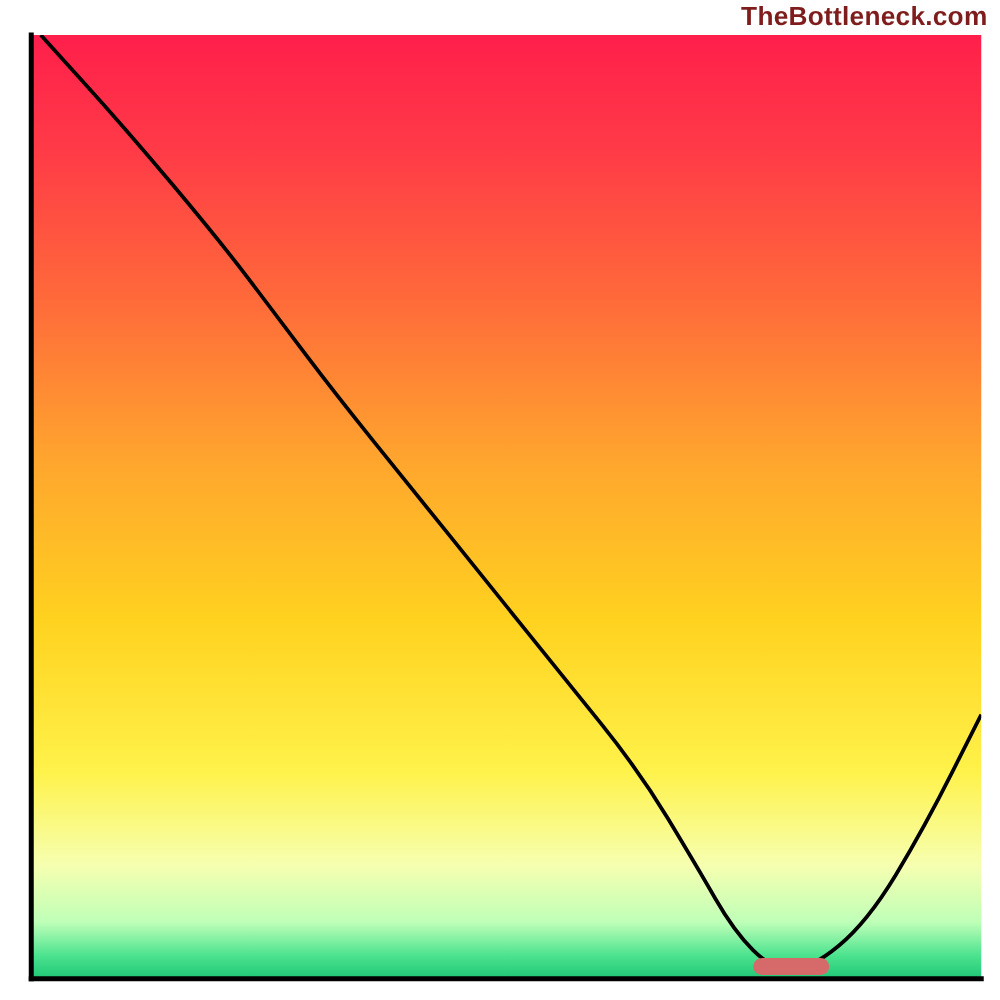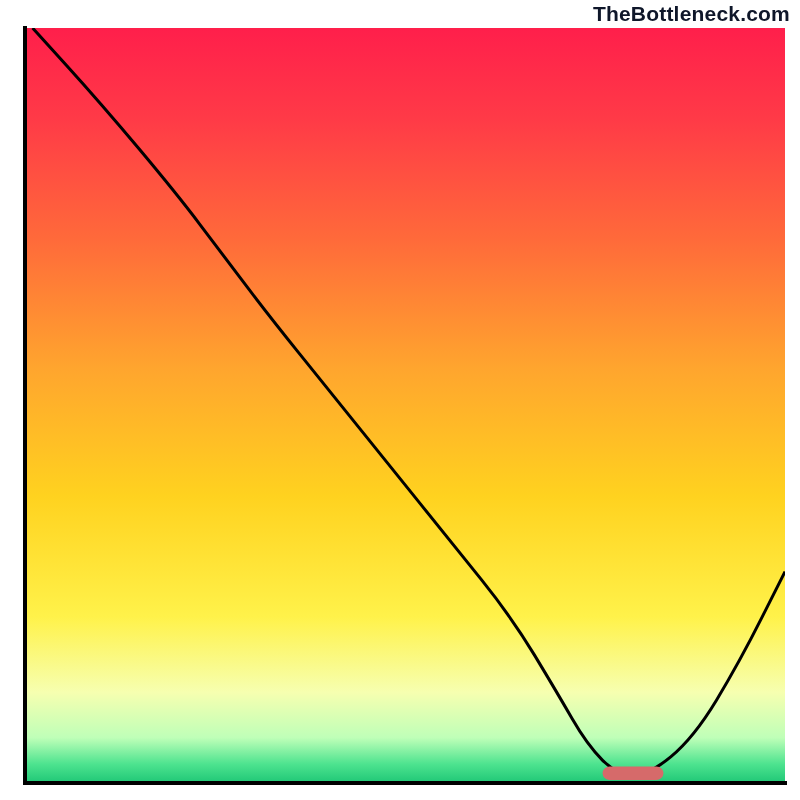--- a/index.html
+++ b/index.html
@@ -14,21 +14,21 @@
     position: relative;
     width: 800px;
     height: 800px;
   }
   #watermark {
     position: absolute;
     top: 2px;
     right: 10px;
     font-size: 21px;
     font-weight: 600;
-    color: #0f172a;
+    color: #7f1d1d;
     letter-spacing: 0.2px;
     z-index: 5;
   }
   svg {
     position: absolute;
     top: 0;
     left: 0;
   }
 </style>
 </head>

